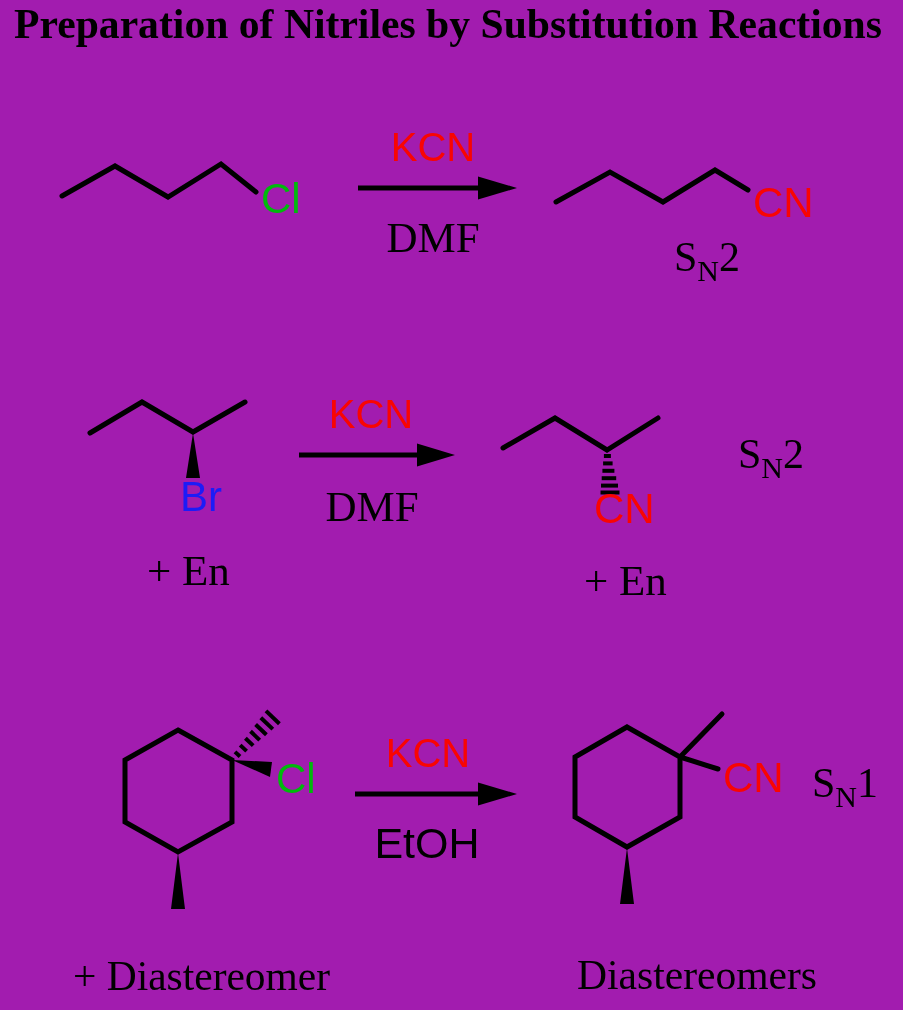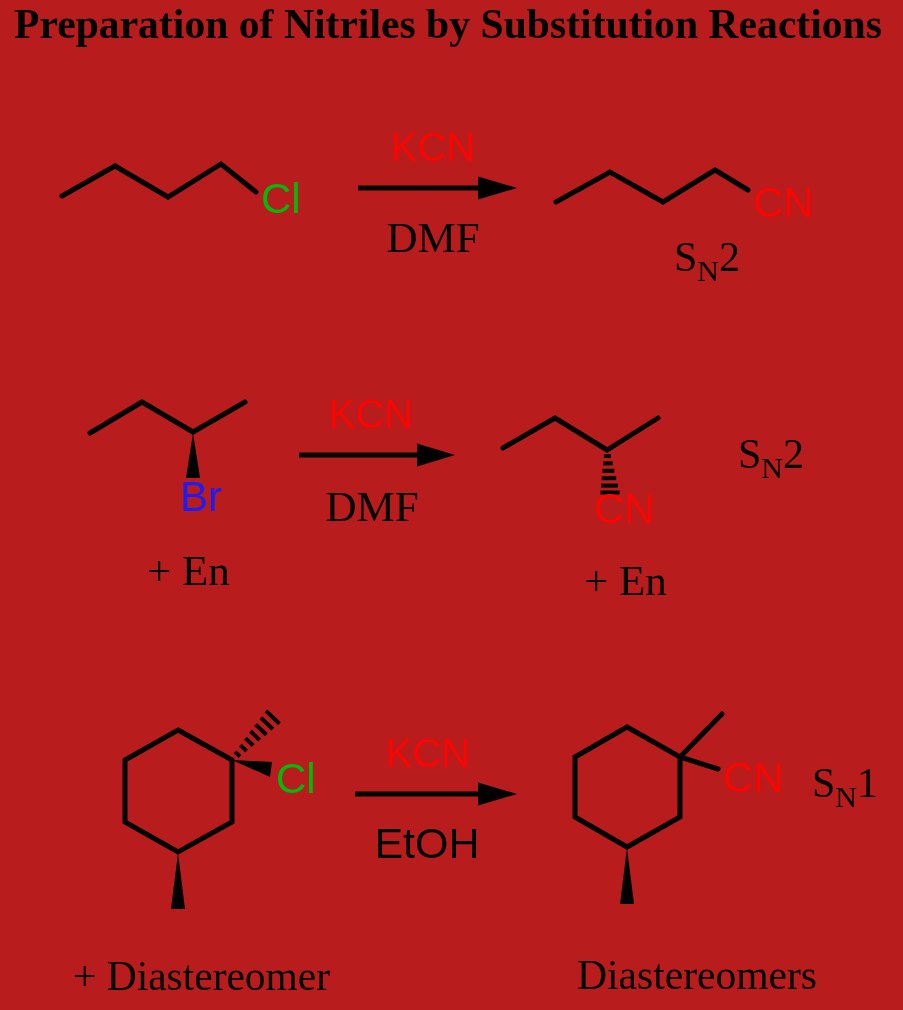--- a/index.html
+++ b/index.html
@@ -1,16 +1,16 @@
 <!DOCTYPE html>
 <html><head>
 <meta charset="utf-8">
 <style>
   html,body{margin:0;padding:0;background:#ffffff;}
-  .page{position:relative;width:903px;height:1010px;background:#b91c1c;overflow:hidden;
+  .page{position:relative;width:903px;height:1010px;background:#a21caf;overflow:hidden;
         font-family:"Liberation Serif", serif;}
   svg{position:absolute;left:0;top:0;}
   .bond{stroke:#000;stroke-width:5;fill:none;stroke-linecap:round;stroke-linejoin:miter;}
   .wedge{fill:#000;stroke:none;}
   .hash{stroke:#000;stroke-width:4;stroke-linecap:butt;}
   .arrowline{stroke:#000;stroke-width:5;stroke-linecap:butt;}
   .arrowhead{fill:#000;}
   .atomlabel{font-family:"Liberation Sans", sans-serif;font-size:42px;}
   .reagent{font-family:"Liberation Sans", sans-serif;font-size:40px;}
   .solvent-serif{font-family:"Liberation Serif", serif;font-size:43px;fill:#000;}

